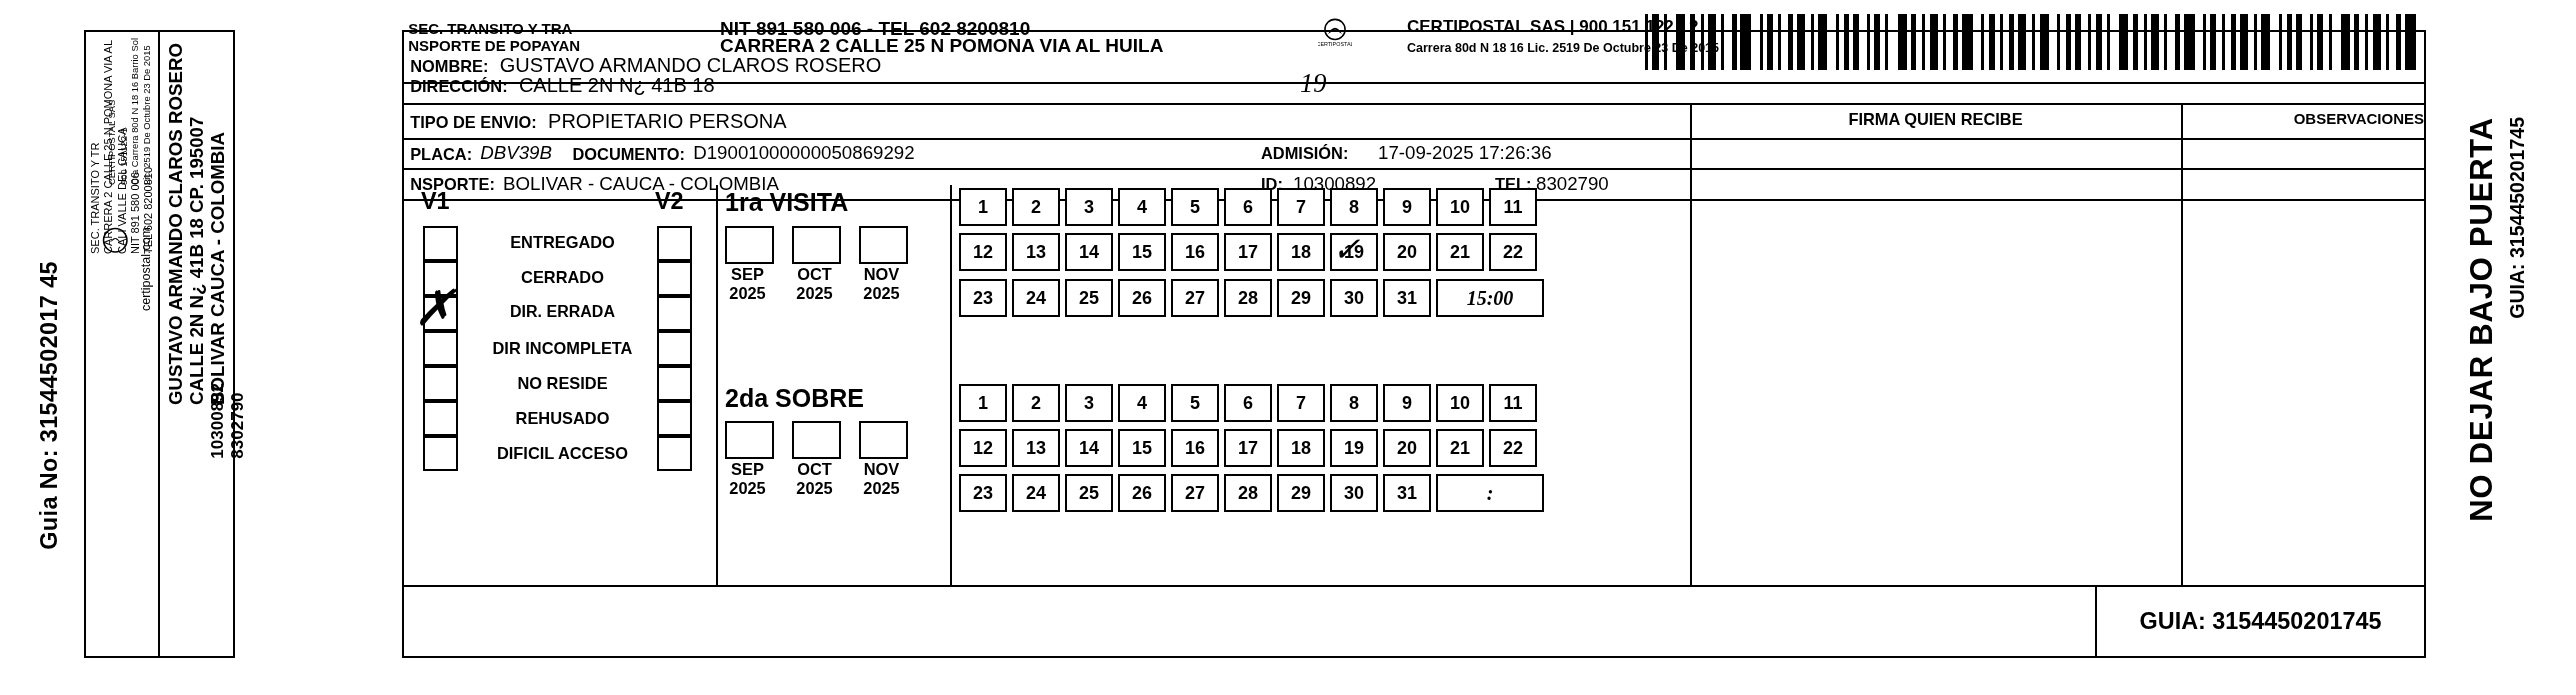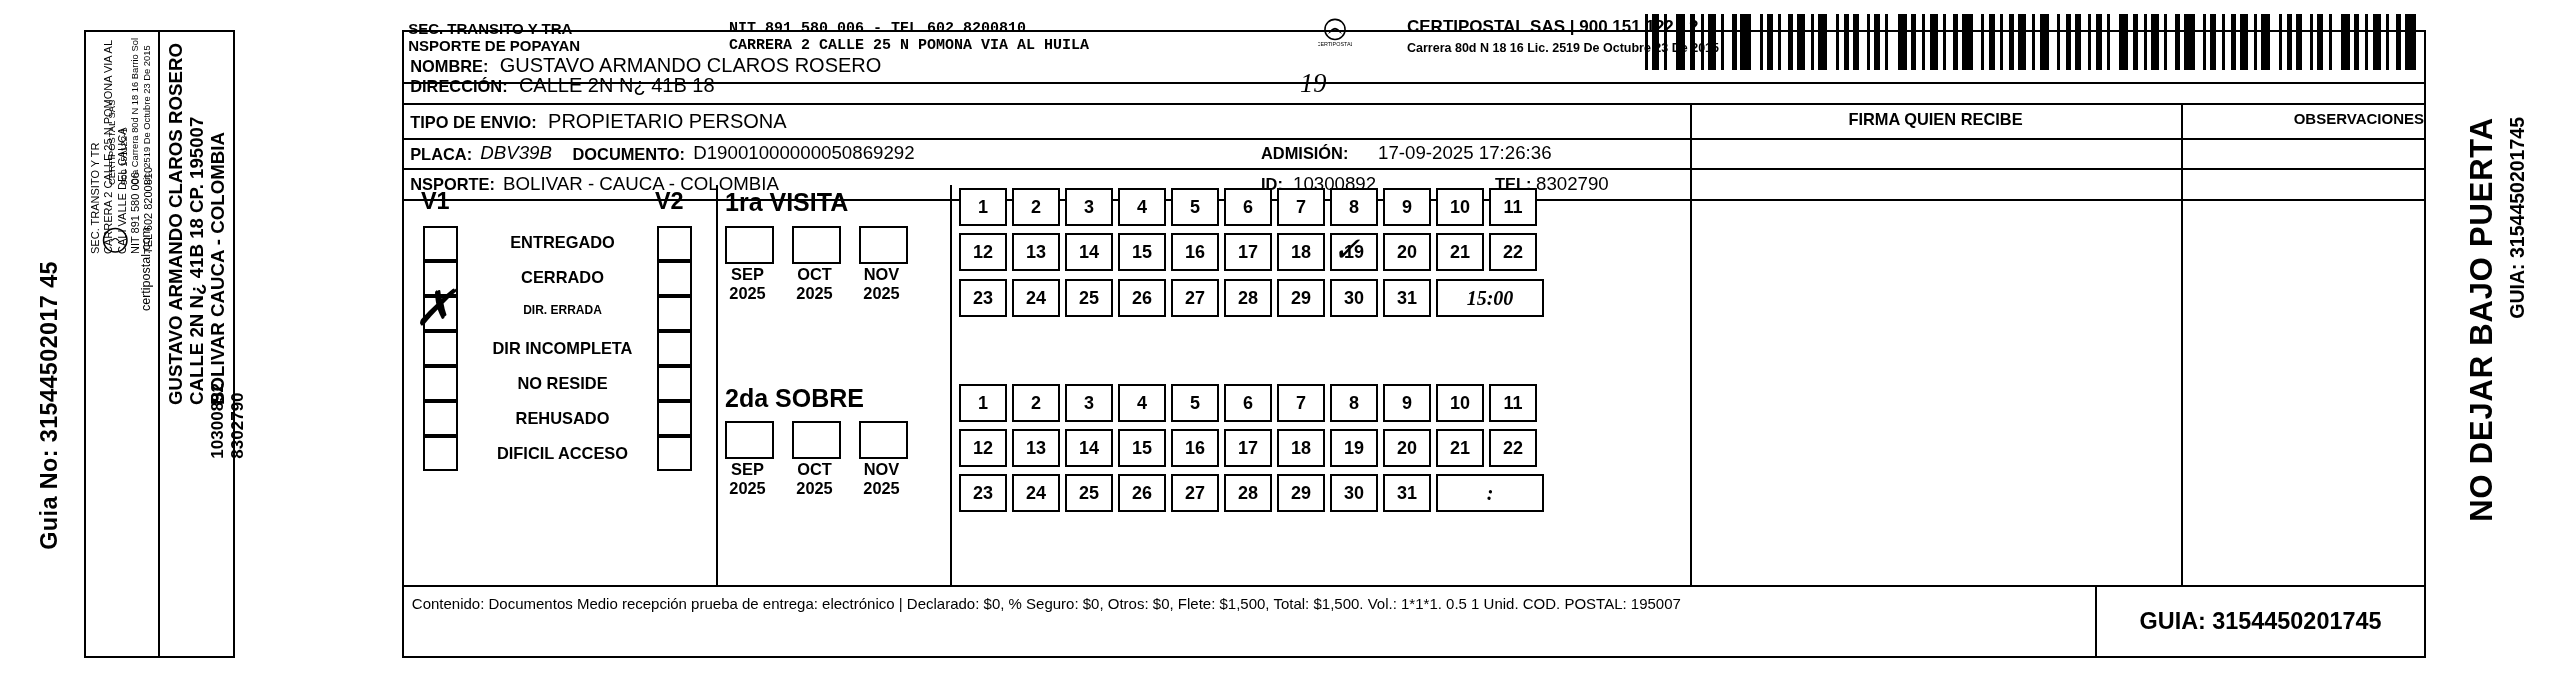--- a/index.html
+++ b/index.html
@@ -107,21 +107,21 @@
         <div>8302790</div>
       </div>
     </div>
   </div>
 
   <div style="position:absolute;left:402px;top:15.6px;width:2020px;height:55px;">
     <div style="position:absolute;left:6.2px;top:4.7px;font-size:15px;line-height:17px;font-weight:bold;">
       <div>SEC. TRANSITO Y TRA</div>
       <div>NSPORTE DE POPAYAN</div>
     </div>
-    <div style="position:absolute;left:327px;top:4.7px;font-size:15px;line-height:17px;font-weight:bold;font-family:Liberation Mono, monospace;">
+    <div style="position:absolute;left:318px;top:4.7px;font-size:19px;line-height:17px;font-weight:bold;">
       <div>NIT 891 580 006  -  TEL 602 8200810</div>
       <div>CARRERA 2 CALLE 25 N POMONA VIA AL HUILA</div>
     </div>
     <div style="position:absolute;left:916px;top:1.6px;">
       <svg width="34" height="31" viewBox="0 0 44 40">
         <circle cx="22" cy="16" r="13" fill="none" stroke="#000" stroke-width="2"></circle>
         <path d="M13 22 Q22 6 31 22 L22 16 Z" fill="#000"></path>
         <text x="22" y="37" font-size="7" text-anchor="middle" font-family="Liberation Sans, sans-serif">CERTIPOSTAL</text>
       </svg>
     </div>
@@ -254,21 +254,21 @@
       <div style="position:absolute;left:251px;top:3.1px;font-size:23.4px;font-weight:bold;">V2</div>
 
       <div id="checkrows">
           <div class="chk" style="position: absolute; left: 18.7px; top: 41px;"></div>
           <div style="position: absolute; left: 69px; top: 48px; width: 179px; text-align: center; font-size: 16.4px; font-weight: bold;">ENTREGADO</div>
           <div class="chk" style="position: absolute; left: 253px; top: 41px;"></div>
           <div class="chk" style="position: absolute; left: 18.7px; top: 76px;"></div>
           <div style="position: absolute; left: 69px; top: 83px; width: 179px; text-align: center; font-size: 16.4px; font-weight: bold;">CERRADO</div>
           <div class="chk" style="position: absolute; left: 253px; top: 76px;"></div>
           <div class="chk" style="position: absolute; left: 18.7px; top: 111px;"></div>
-          <div style="position: absolute; left: 69px; top: 118px; width: 179px; text-align: center; font-size: 12px; font-weight: bold;">DIR. ERRADA</div>
+          <div style="position: absolute; left: 69px; top: 118px; width: 179px; text-align: center; font-size: 16px; font-weight: bold;">DIR. ERRADA</div>
           <div class="chk" style="position: absolute; left: 253px; top: 111px;"></div>
           <div class="chk" style="position: absolute; left: 18.7px; top: 146px;"></div>
           <div style="position: absolute; left: 69px; top: 154px; width: 179px; text-align: center; font-size: 16.4px; font-weight: bold;">DIR INCOMPLETA</div>
           <div class="chk" style="position: absolute; left: 253px; top: 146px;"></div>
           <div class="chk" style="position: absolute; left: 18.7px; top: 181px;"></div>
           <div style="position: absolute; left: 69px; top: 189px; width: 179px; text-align: center; font-size: 16.4px; font-weight: bold;">NO RESIDE</div>
           <div class="chk" style="position: absolute; left: 253px; top: 181px;"></div>
           <div class="chk" style="position: absolute; left: 18.7px; top: 216px;"></div>
           <div style="position: absolute; left: 69px; top: 224px; width: 179px; text-align: center; font-size: 16.4px; font-weight: bold;">REHUSADO</div>
           <div class="chk" style="position: absolute; left: 253px; top: 216px;"></div>
@@ -381,21 +381,20 @@
           <div class="daybox" style="position: absolute; left: 767px; top: 289px;">27</div>
           <div class="daybox" style="position: absolute; left: 820px; top: 289px;">28</div>
           <div class="daybox" style="position: absolute; left: 873px; top: 289px;">29</div>
           <div class="daybox" style="position: absolute; left: 926px; top: 289px;">30</div>
           <div class="daybox" style="position: absolute; left: 979px; top: 289px;">31</div>
           <div class="daybox" style="position: absolute; left: 1032px; top: 289px; width: 104px; font-family: &quot;Liberation Serif&quot;, serif; font-style: italic; font-size: 20px;">:</div>
         </div>
     </div>
 
     <div class="footer">
-      <div class="ft1">Contenido: Documentos Medio recepción prueba de entrega: electrónico | Declarado: $0, % Seguro: $0, Otros: $0, Flete: $1,500, Total: $1,500. Vol.: 1*1*1. 0.5  1 Unid. COD. POSTAL: 195007</div>
       <div class="guiabox">GUIA: 3154450201745</div>
     </div>
   </div>
 
   <div class="right-v">
     <div class="l1">NO DEJAR BAJO PUERTA</div>
     <div class="l2">GUIA: 3154450201745</div>
   </div>
 
 </div>

